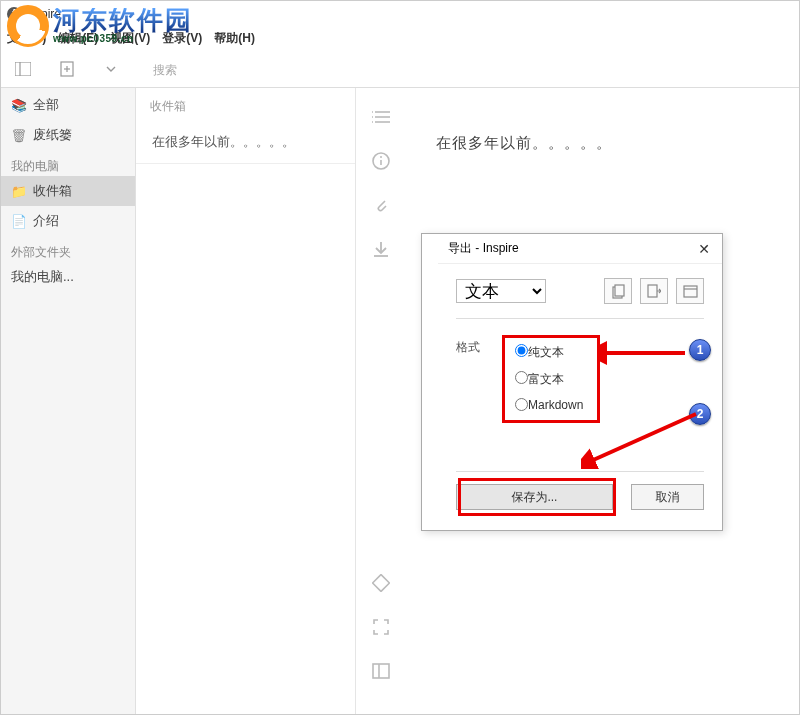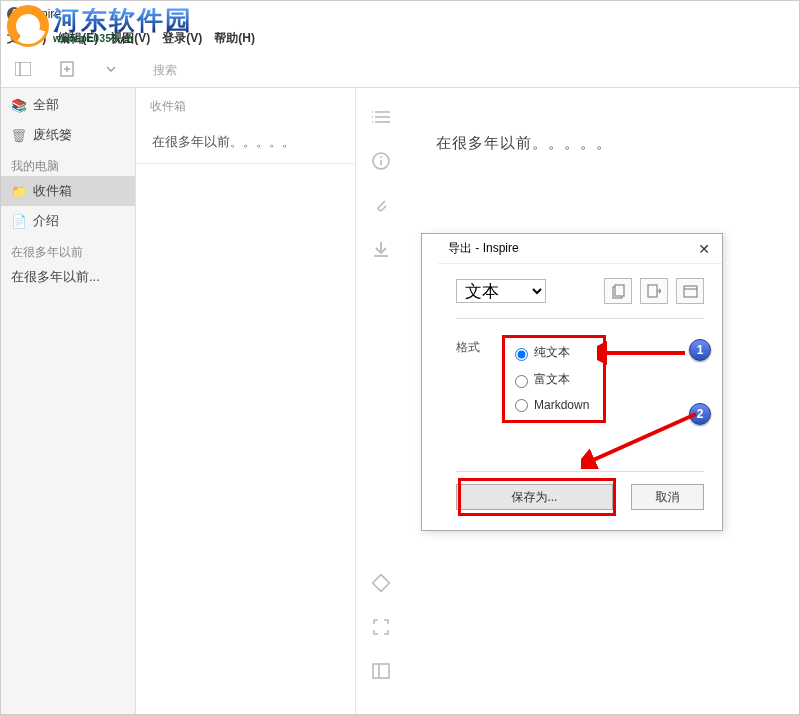--- a/index.html
+++ b/index.html
@@ -38,21 +38,21 @@
 .dialog { position: absolute; left: 420px; top: 232px; width: 302px; background: #fff; border: 1px solid #aaa; box-shadow: 2px 2px 8px rgba(0,0,0,.15); padding-left: 16px; }
 .dlg-title { height: 30px; display: flex; align-items: center; justify-content: space-between; padding: 0 8px 0 10px; font-size: 12px; border-bottom: 1px solid #eee; }
 .dlg-close { width: 20px; height: 20px; display: flex; align-items: center; justify-content: center; color: #333; cursor: pointer; font-size: 14px; }
 .dlg-body { padding: 14px 18px 20px; }
 .dlg-row1 { display: flex; align-items: center; gap: 8px; margin-bottom: 16px; padding-bottom: 14px; border-bottom: 1px solid #ddd; }
 .dlg-select { width: 90px; height: 24px; border: 1px solid #bbb; font-size: 17px; padding: 0 4px; background: #fff; }
 .dlg-ibtn { width: 28px; height: 26px; border: 1px solid #bbb; background: #fafafa; display: flex; align-items: center; justify-content: center; color: #777; font-size: 13px; cursor: pointer; }
 .dlg-radios-wrap { display: flex; gap: 22px; }
 .dlg-label { font-size: 12px; color: #555; padding-top: 4px; }
 .dlg-radios { border: 3px solid #e80000; padding: 6px 14px 8px 10px; display: flex; flex-direction: column; gap: 10px; font-size: 12px; color: #333; }
-.dlg-radio { display: flex; align-items: flex-end; gap: 6px; }
+.dlg-radio { display: flex; align-items: flex-start; }
 .dlg-radio input { cursor: pointer; }
 .dlg-footer { display: flex; justify-content: flex-end; gap: 18px; margin-top: 48px; padding-top: 12px; border-top: 1px solid #ddd; position: relative; }
 .dlg-btn { width: 77px; height: 26px; border: 1px solid #aaa; background: #f4f4f4; font-size: 12px; color: #333; cursor: pointer; display: flex; align-items: center; justify-content: center; }
 .dlg-btn.save { width: 165px; background: #e6e6e6; }
 .save-outline { position: absolute; left: 2px; top: 6px; width: 158px; height: 38px; border: 3px solid #e80000; pointer-events: none; }
 
 
 .anno-badge { position: absolute; width: 22px; height: 22px; border-radius: 50%; background: linear-gradient(#6a8ff5,#2a4fb8); color: #fff; font-size: 12px; font-weight: bold; display: flex; align-items: center; justify-content: center; border: 1px solid #1a3a90; box-shadow: 0 1px 2px rgba(0,0,0,.4); }
 .anno-arrow { position: absolute; pointer-events: none; }
 
@@ -117,23 +117,23 @@
     </div>
     <div class="side-header">我的电脑</div>
     <div class="side-item selected">
       <span class="side-icon">📁</span>
       <span>收件箱</span>
     </div>
     <div class="side-item">
       <span class="side-icon">📄</span>
       <span>介绍</span>
     </div>
-    <div class="side-header">在很多年以前</div>
-    <div class="side-item">
-      <span>在很多年以前...</span>
+    <div class="side-header">外部文件夹</div>
+    <div class="side-item">
+      <span>我的电脑...</span>
     </div>
   </div>
 
   <div class="list-pane">
     <div class="list-header">收件箱</div>
     <div class="list-item">在很多年以前。。。。。</div>
   </div>
 
   <div class="content-pane">
     <div class="content-tools">

